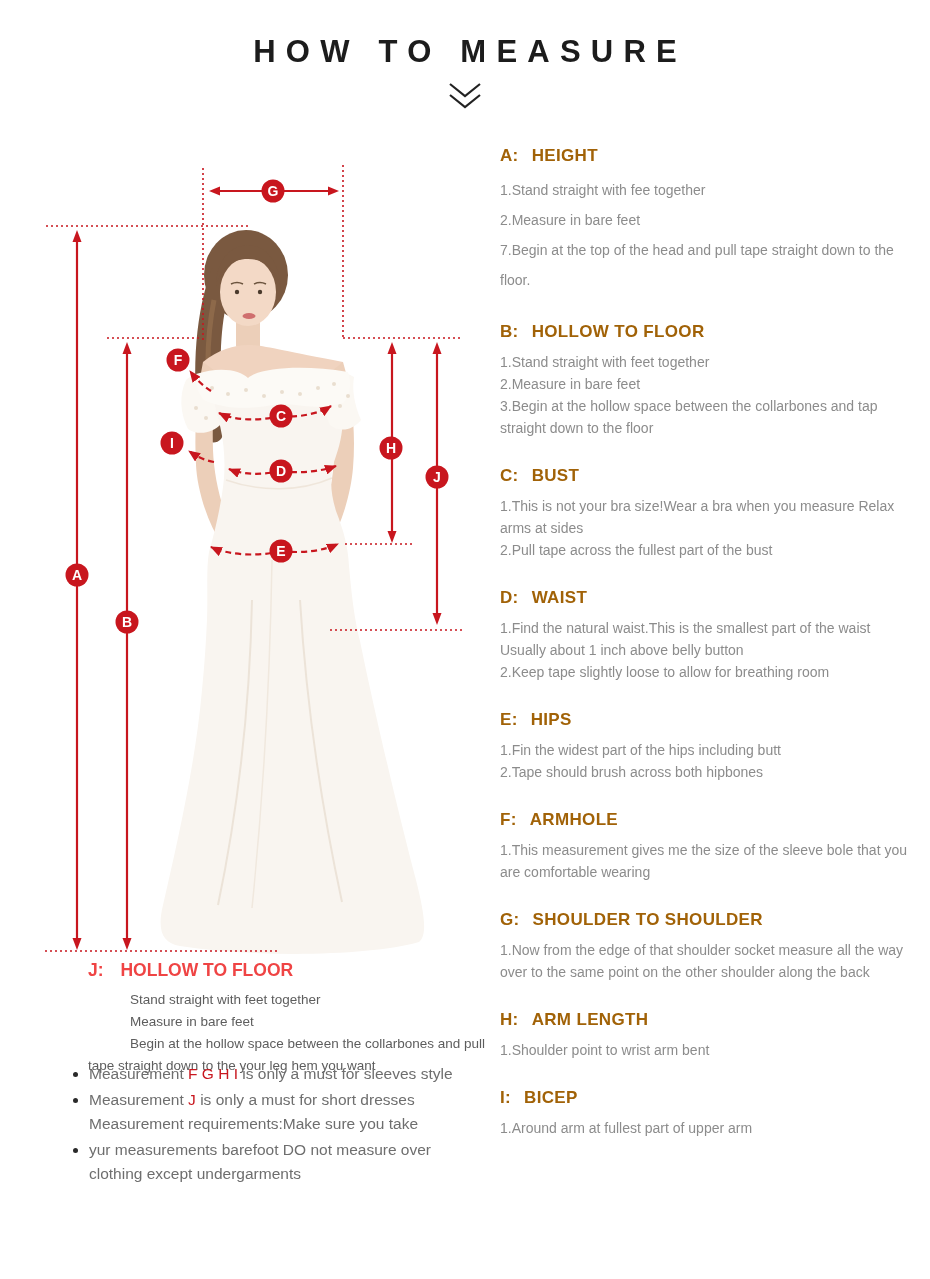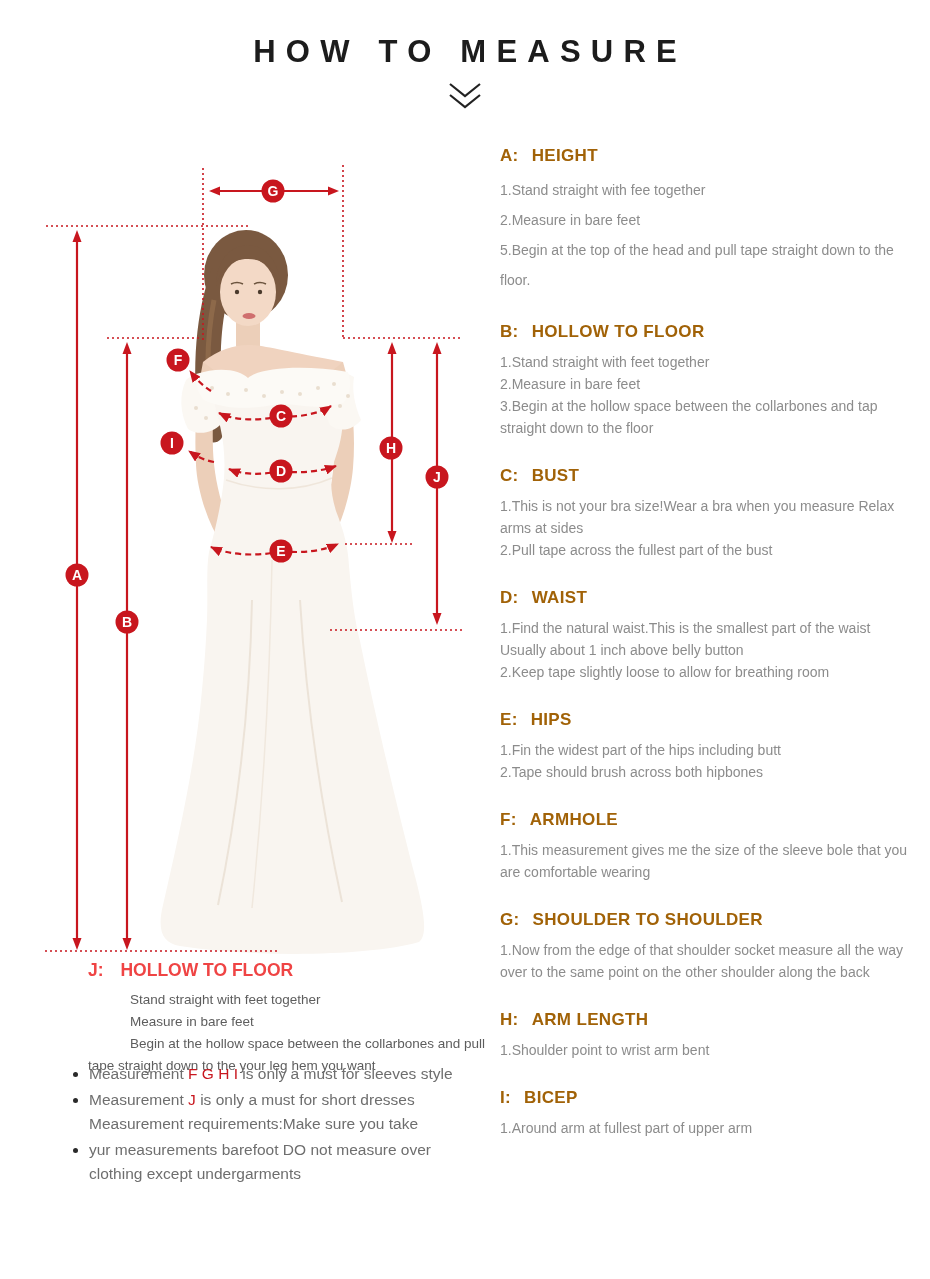--- a/index.html
+++ b/index.html
@@ -179,21 +179,21 @@
           <text x="437" y="482" class="marker-letter">J</text>
         </g>
     </svg>
   </div>
 
   <div class="sections" id="sections">
       <div class="section loose">
         <h3><span class="letter">A:</span><span>HEIGHT</span></h3>
         <p>1.Stand straight with fee together</p>
         <p>2.Measure in bare feet</p>
-        <p>5.Begin at the top of the head and pull tape straight down to the floor.</p>
+        <p>7.Begin at the top of the head and pull tape straight down to the floor.</p>
       </div>
       <div class="section">
         <h3><span class="letter">B:</span><span>HOLLOW TO FLOOR</span></h3>
         <p>1.Stand straight with feet together</p>
         <p>2.Measure in bare feet</p>
         <p>3.Begin at the hollow space between the collarbones and tap straight down to the floor</p>
       </div>
       <div class="section">
         <h3><span class="letter">C:</span><span>BUST</span></h3>
         <p>1.This is not your bra size!Wear a bra when you measure Relax arms at sides</p>

